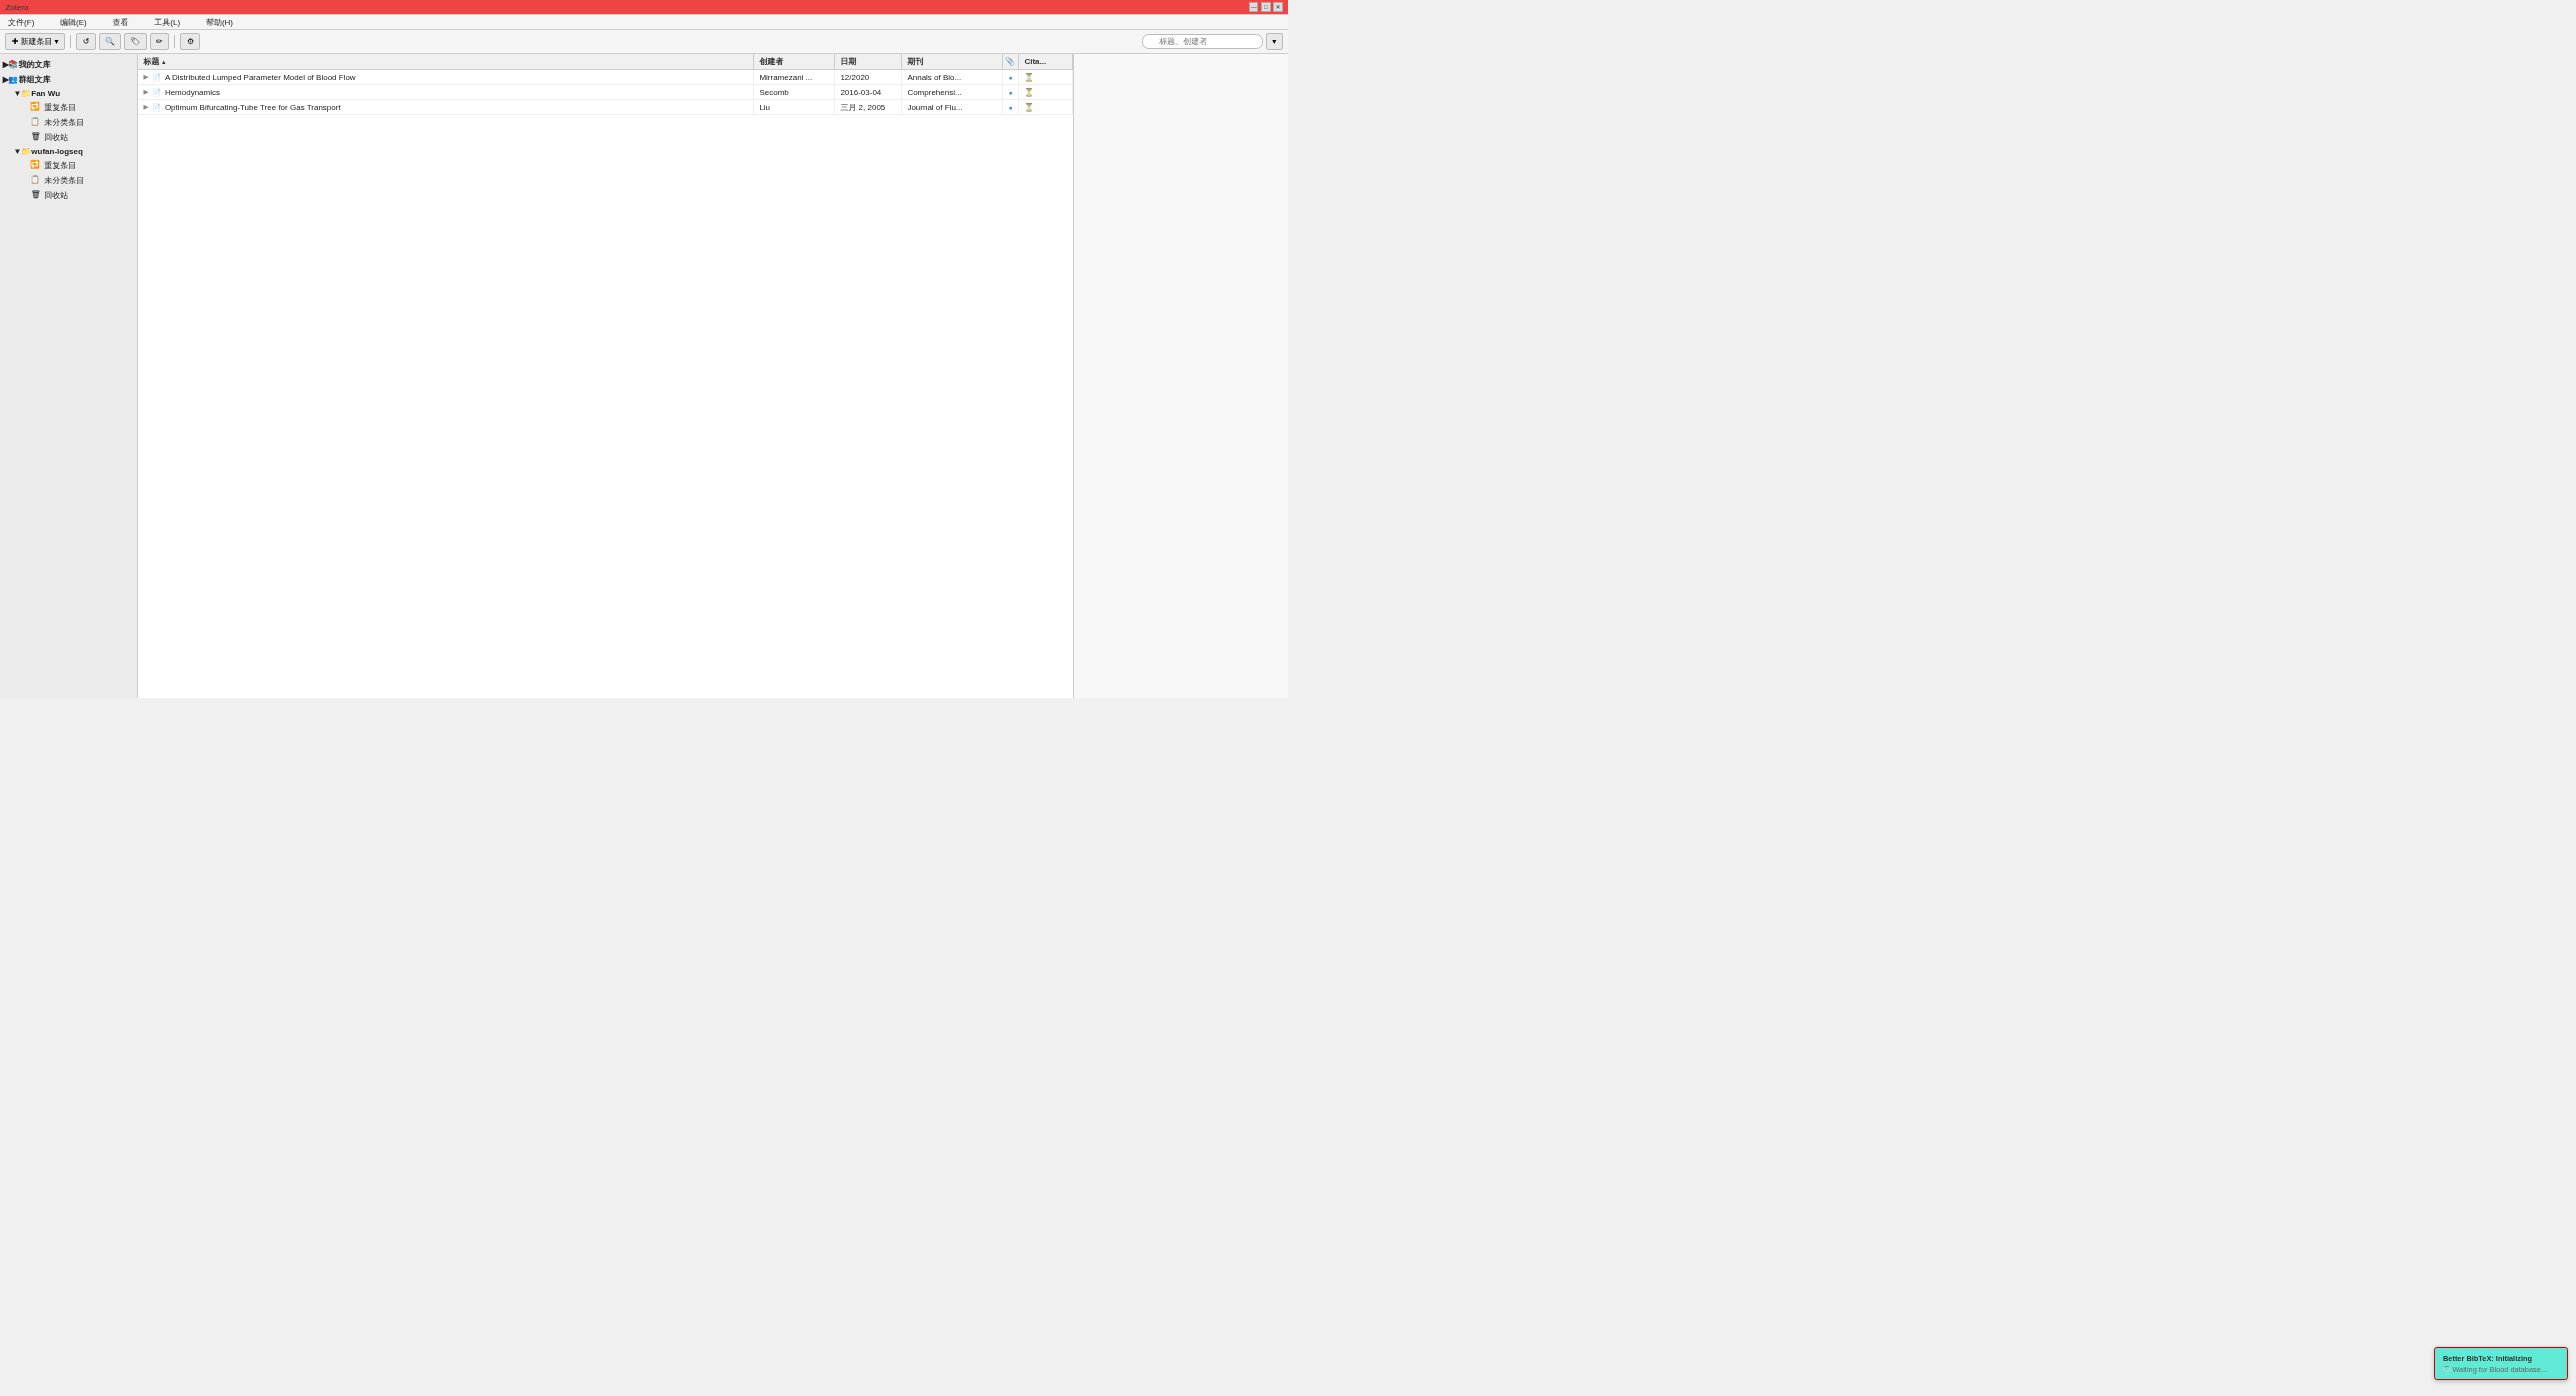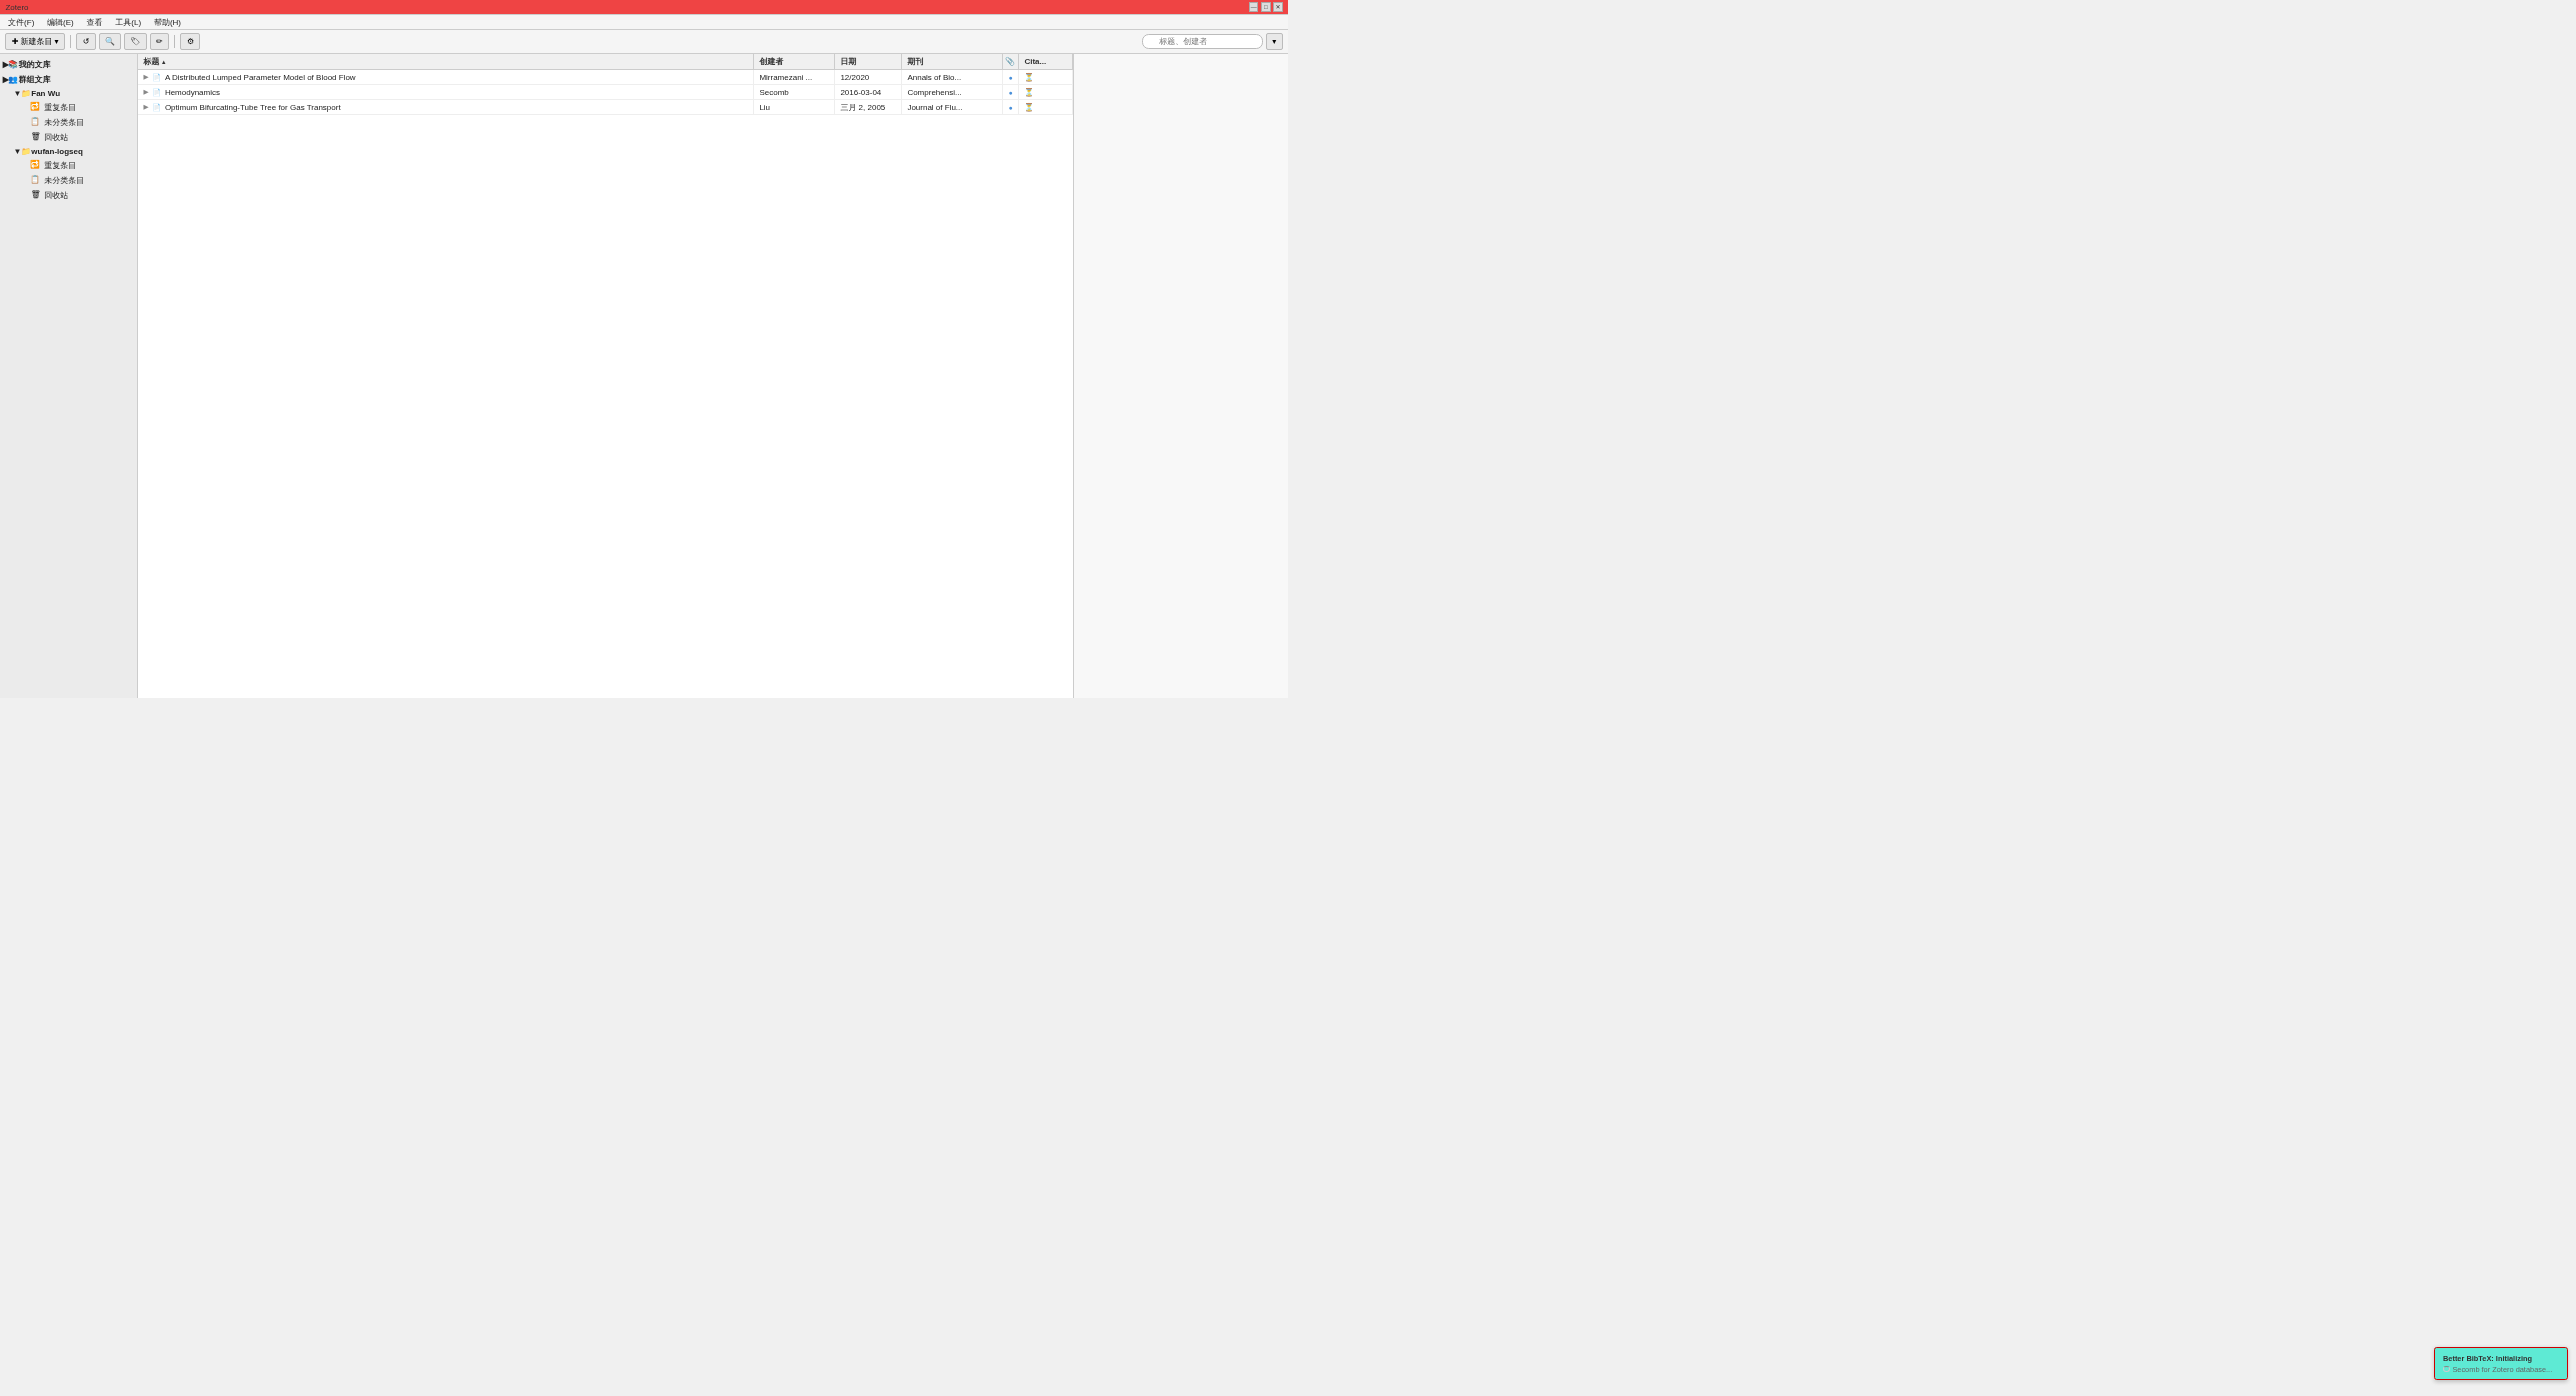--- a/index.html
+++ b/index.html
@@ -37,21 +37,21 @@
     }
 
     
     .menu-bar {
       height: 15px;
       background: #f5f5f5;
       border-bottom: 0.7px solid #ccc;
       display: flex;
       align-items: center;
       padding: 0 2.7px;
-      gap: 2px;
+      gap: 15px;
     }
     .menu-item {
       padding: 1.3px 5.4px;
       font-size: 8px;
       cursor: pointer;
       border-radius: 2px;
     }
 
     
     .toolbar {
@@ -501,16 +501,16 @@
     <div style="flex:1"></div>
     <div class="right-panel-status">当前预览下有 3 个条目</div>
   </div>
 
 </div>
 
 <div class="notification">
   <div class="notification-title">Better BibTeX: Initializing</div>
   <div class="notification-body">
     <span class="spinner"></span>
-    <span>Secomb for Zotero database...</span>
+    <span>Waiting for Blood database...</span>
   </div>
 </div>
 
 
 </body></html>

